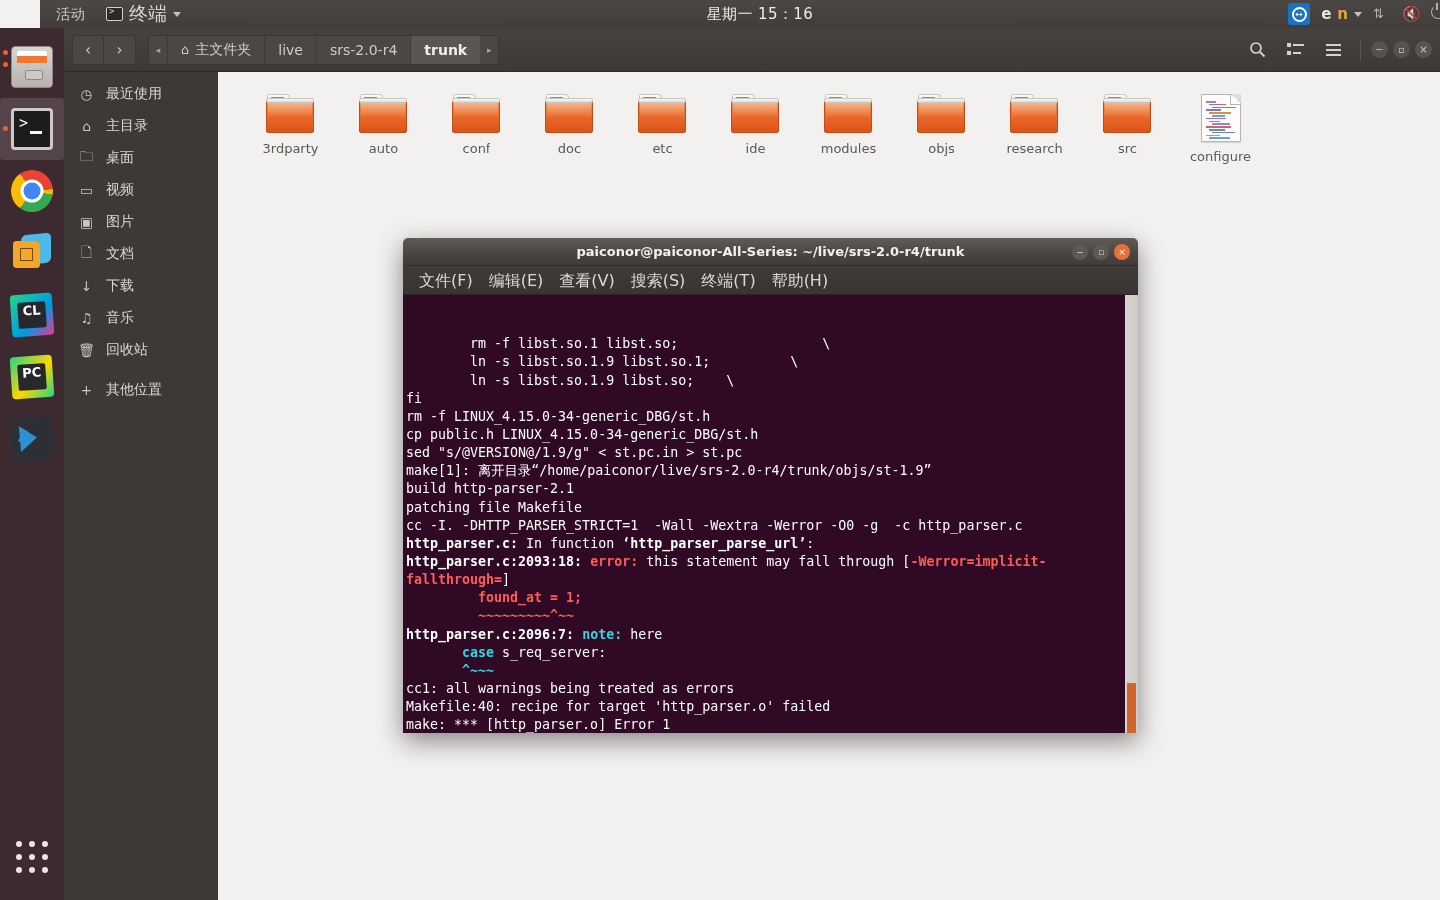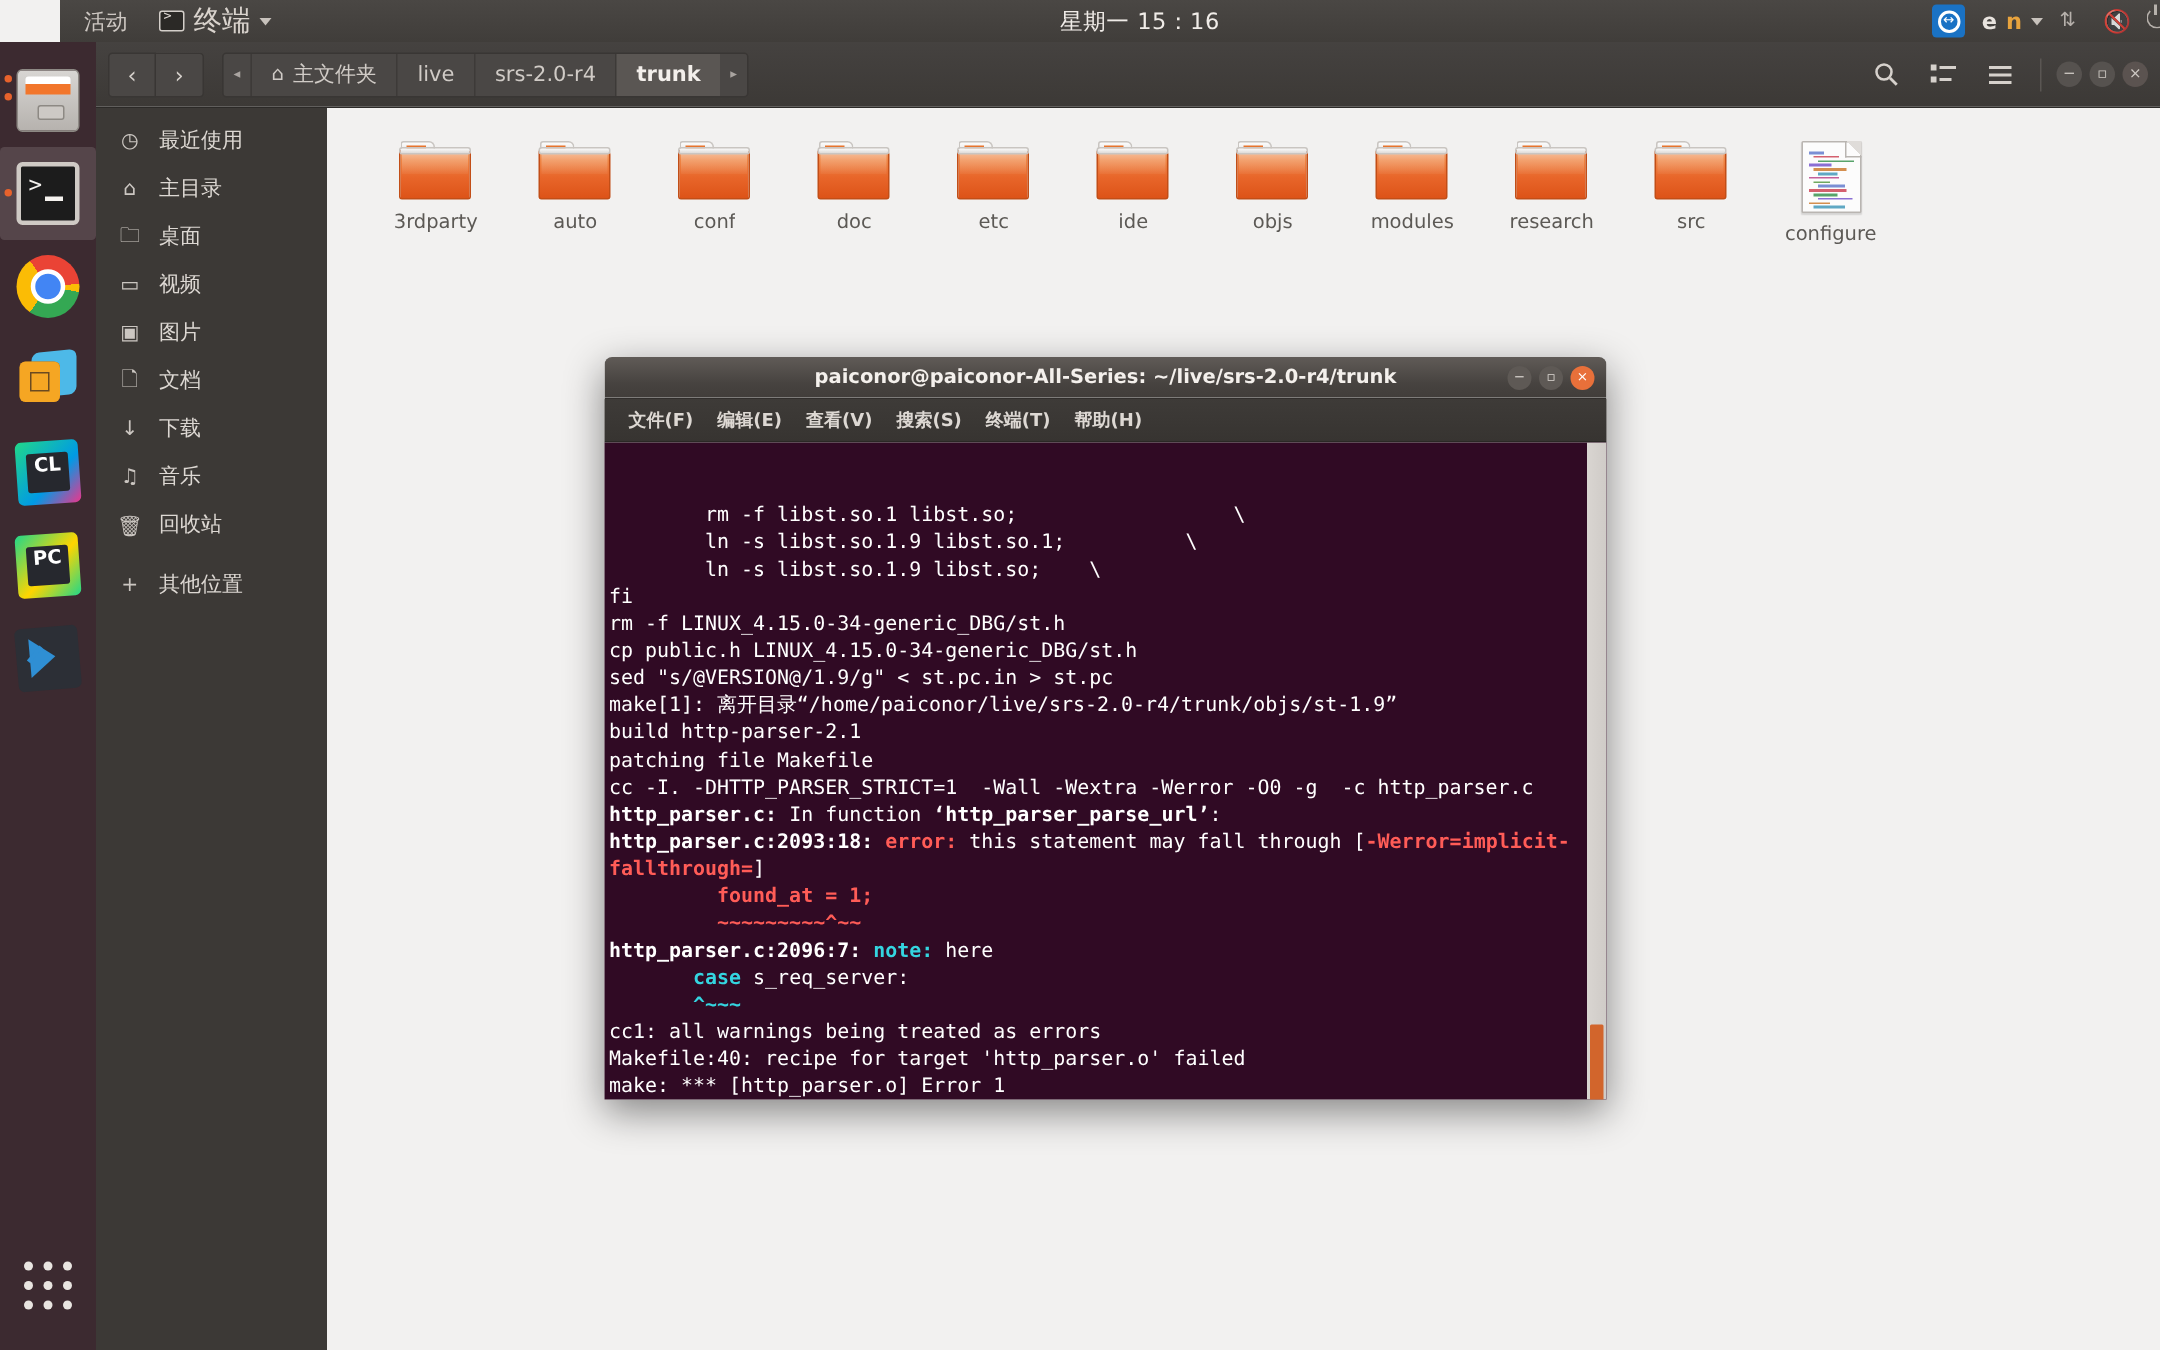--- a/index.html
+++ b/index.html
@@ -179,39 +179,39 @@
     background:linear-gradient(225deg,#dfdcd9 50%,transparent 50%);border-left:1px solid #b9b5b1;border-bottom:1px solid #b9b5b1;
   }
   .scriptfile .ln{position:absolute;height:1.6px;}
   .fname{
     margin-top:7px;font-size:13px;color:#5c5955;text-align:center;
     max-width:92px;overflow:hidden;white-space:nowrap;
   }
 
   
   #term{
-    position:absolute;left:403px;top:238px;width:668px;height:495px;
+    position:absolute;left:403px;top:238px;width:735px;height:495px;
     box-shadow:0 8px 26px rgba(0,0,0,.45); z-index:30; border-radius:5px 5px 0 0;
   }
   #term-title{
     height:28px;background:linear-gradient(to bottom,#605b57,#474340 65%,#413d3a);
     border-radius:5px 5px 0 0;display:flex;align-items:center;position:relative;
     border-bottom:1px solid #312e2c;
   }
   .t-title{
     position:absolute;left:0;right:0;text-align:center;color:#f4f0ec;font-size:13px;font-weight:bold;
   }
   .t-ctl{margin-left:auto;display:flex;gap:5px;padding-right:8px;z-index:2;}
   .tb{width:16px;height:16px;border-radius:50%;background:#5e5955;display:flex;align-items:center;justify-content:center;font-size:9px;color:#ddd8d3;cursor:pointer;}
   .tb.x{background:#e8703a;color:#fff;}
   #term-menu{
     height:29px;background:linear-gradient(#3e3b38,#373431);display:flex;align-items:center;
     gap:0;padding-left:8px;border-bottom:1px solid #2a2825;
   }
-  .mi{padding:0 8px;color:#ddd8d3;font-size:12px;cursor:pointer;line-height:29px;font-weight:bold;}
+  .mi{padding:0 8px;color:#ddd8d3;font-size:16px;cursor:pointer;line-height:29px;}
   #term-body{
     height:438px;background:#300a24;position:relative;overflow:hidden;
     font-family:"DejaVu Sans Mono","Liberation Mono",monospace;
     font-size:13.3px;line-height:18.15px;padding:4px 0 0 3px;color:#ffffff;
     white-space:pre;
   }
   .tline{display:block;height:18.15px;}
   .w{color:#ffffff;}
   .bw{color:#ffffff;font-weight:bold;}
   .redb{color:#ff5c57;font-weight:bold;}
@@ -442,29 +442,29 @@
               <span class="flap"></span>
             </div>
             <div class="fname">ide</div>
           </div>
           <div class="fileitem">
             <div class="folder">
               <span class="tab"></span>
               <span class="body"></span>
               <span class="flap"></span>
             </div>
+            <div class="fname">modules</div>
+          </div>
+          <div class="fileitem">
+            <div class="folder">
+              <span class="tab"></span>
+              <span class="body"></span>
+              <span class="flap"></span>
+            </div>
             <div class="fname">objs</div>
-          </div>
-          <div class="fileitem">
-            <div class="folder">
-              <span class="tab"></span>
-              <span class="body"></span>
-              <span class="flap"></span>
-            </div>
-            <div class="fname">modules</div>
           </div>
           <div class="fileitem">
             <div class="folder">
               <span class="tab"></span>
               <span class="body"></span>
               <span class="flap"></span>
             </div>
             <div class="fname">research</div>
           </div>
           <div class="fileitem">

